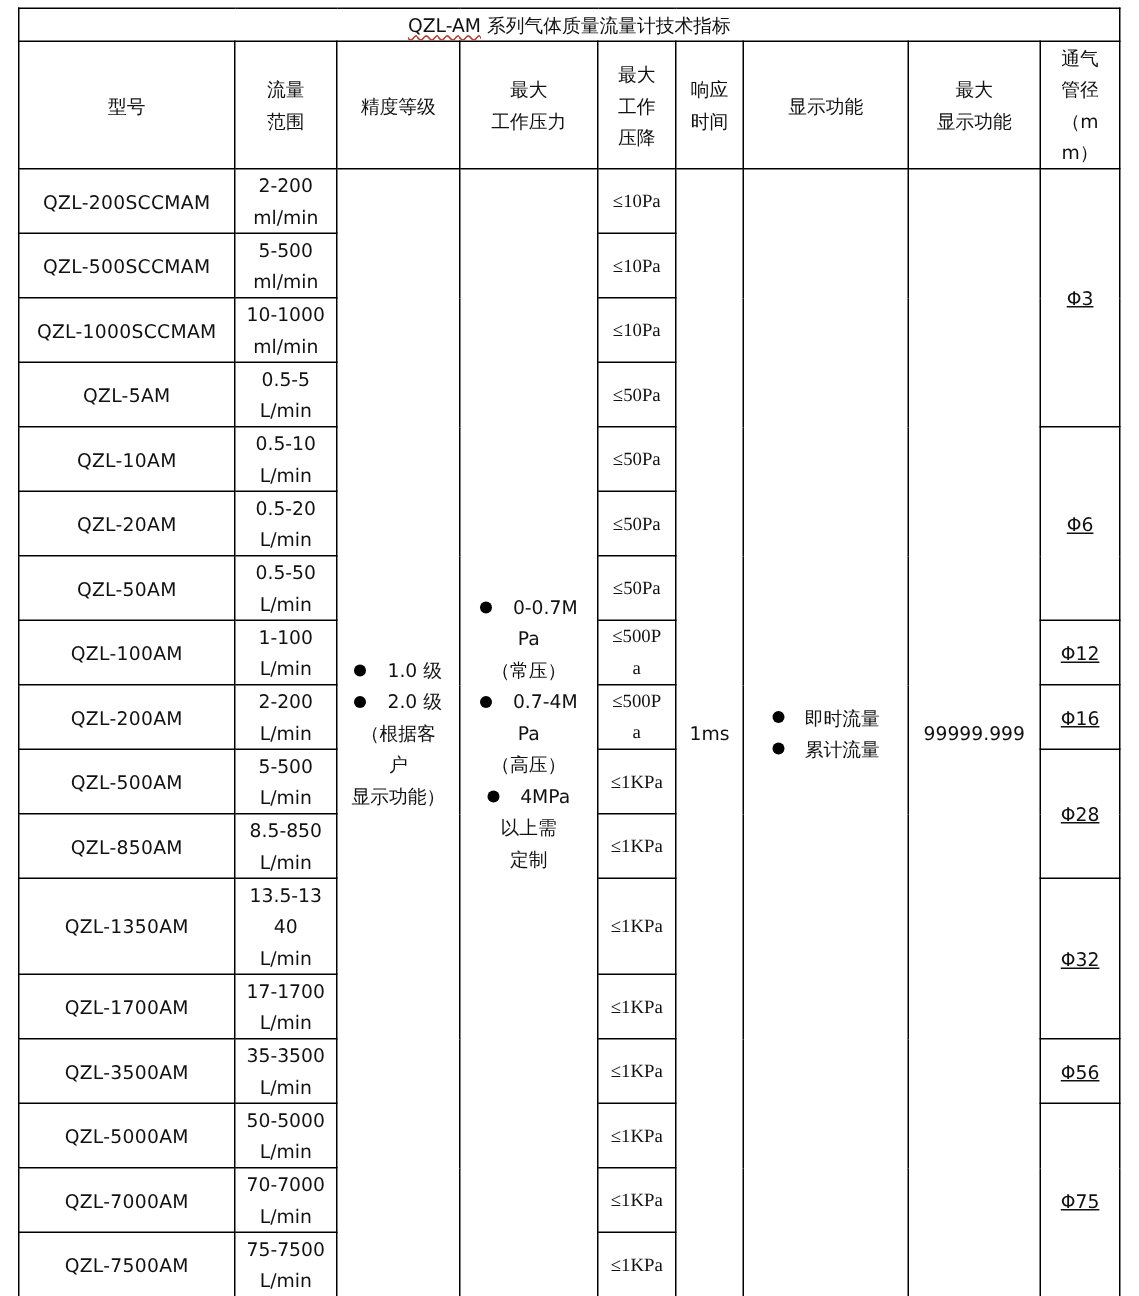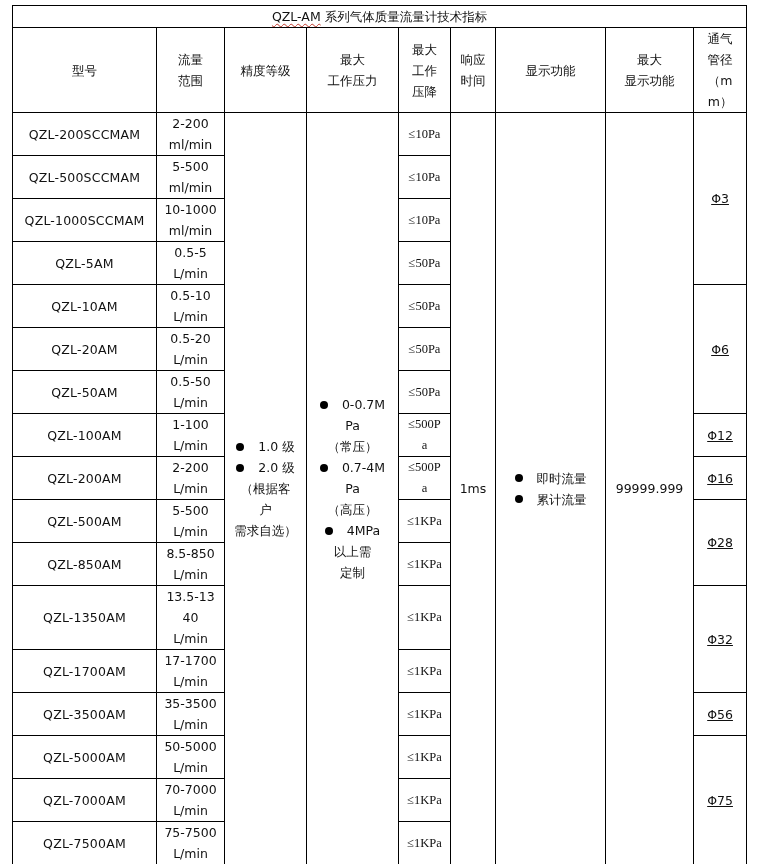--- a/index.html
+++ b/index.html
@@ -88,21 +88,21 @@
     <td class="range">
           <span class="bullet-line">2-200</span>
           <span class="bullet-line">ml/min</span>
         </td>
     <td class="acc" rowspan="17">
       <div class="bullet-list">
         <span class="bullet-line"><span class="dot"></span><span>1.0 级</span></span>
         <span class="bullet-line"><span class="dot"></span><span>2.0 级</span></span>
         <span class="bullet-line">（根据客</span>
         <span class="bullet-line">户</span>
-        <span class="bullet-line">需求自选）</span>
+        <span class="bullet-line">显示功能）</span>
       </div>
     </td>
     <td class="acc" rowspan="17">
       <div class="bullet-list">
         <span class="bullet-line"><span class="dot"></span><span>0-0.7M</span></span>
         <span class="bullet-line">Pa</span>
         <span class="bullet-line">（常压）</span>
         <span class="bullet-line"><span class="dot"></span><span>0.7-4M</span></span>
         <span class="bullet-line">Pa</span>
         <span class="bullet-line">（高压）</span>

